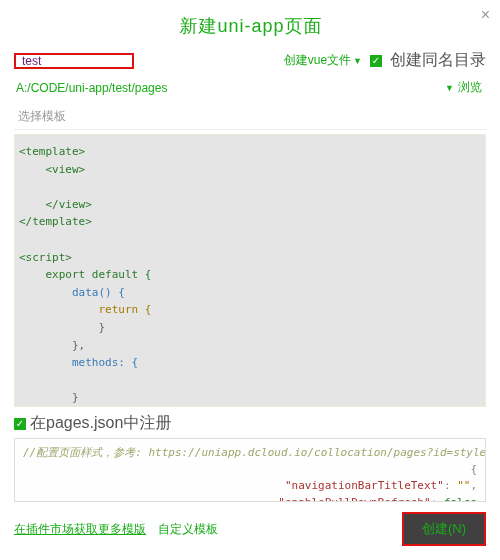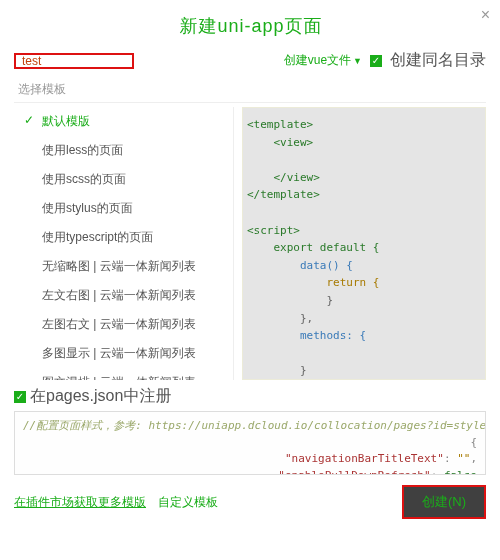--- a/index.html
+++ b/index.html
@@ -3,21 +3,21 @@
 <meta charset="utf-8">
 <style>
   * { box-sizing: border-box; margin: 0; padding: 0; }
   body { width: 500px; height: 560px; font-family: "Microsoft YaHei", Arial, sans-serif; font-size: 12px; color: #555; background: #fff; position: relative; overflow: hidden; }
   .dialog { padding: 10px 14px 6px 14px; }
   .close-x { position: absolute; top: 6px; right: 10px; font-size: 16px; color: #999; cursor: pointer; }
   .title { color: #1aad19; font-size: 18px; font-weight: 400; margin: 4px 0 12px 2px; letter-spacing: 1px; text-align: center; }
   .topbar { display: flex; align-items: center; gap: 8px; margin-bottom: 6px; }
   .input-name {
     width: 120px; height: 16px; border: 2px solid #d11; padding: 2px 6px;
-    font-size: 12px; color: #c2410c; outline: none; background: #fff;
+    font-size: 12px; color: #701a75; outline: none; background: #fff;
   }
   .spacer { flex: 1; }
   .link-green { color: #1aad19; font-size: 12px; cursor: pointer; }
   .dd { color: #1aad19; font-size: 9px; margin-left: 2px; }
   .cb { width: 12px; height: 12px; border: 1px solid #1aad19; background: #1aad19; display: inline-flex; align-items: center; justify-content: center; color: #fff; font-size: 10px; line-height: 1; }
   .lbl { color: #555; font-size: 16px; }
   .pathbar { display: flex; align-items: center; margin: 6px 0 4px 2px; }
   .path { color: #1aad19; font-size: 12px; flex: 1; }
   .browse { color: #1aad19; font-size: 12px; cursor: pointer; padding: 2px 4px; }
   .tpl-label { color: #999; font-size: 12px; margin: 10px 0 4px 4px; display: block; }
@@ -58,36 +58,29 @@
   <div class="topbar">
     <input class="input-name" value="test" style="">
     <span class="spacer"></span>
     <span class="link-green">
       <span>创建vue文件</span><span class="dd">▼</span>
     </span>
     <span class="cb">✓</span>
     <span class="lbl">创建同名目录</span>
   </div>
 
+  <div class="pathbar">
+    <span class="path">A:/CODE/uni-app/test/pages</span>
+    <span class="dd">▼</span>
+    <span class="browse">浏览</span>
+  </div>
 
   <span class="tpl-label">选择模板</span>
 
   <div class="mid">
-    <div class="left-list" id="tpl-list">
-        <div class="item sel">默认模版</div>
-        <div class="item">使用less的页面</div>
-        <div class="item">使用scss的页面</div>
-        <div class="item">使用stylus的页面</div>
-        <div class="item">使用typescript的页面</div>
-        <div class="item">无缩略图 | 云端一体新闻列表</div>
-        <div class="item">左文右图 | 云端一体新闻列表</div>
-        <div class="item">左图右文 | 云端一体新闻列表</div>
-        <div class="item">多图显示 | 云端一体新闻列表</div>
-        <div class="item">图文混排 | 云端一体新闻列表</div>
-      </div>
     <div class="preview" id="code-preview"><span class="tag">&lt;template&gt;</span>
 <span class="tag">    &lt;view&gt;</span>
 
 <span class="tag">    &lt;/view&gt;</span>
 <span class="tag">&lt;/template&gt;</span>
 
 <span class="tag">&lt;script&gt;</span>
 <span class="kw">    export default {</span>
 <span class="fn">        data() {</span>
 <span class="ret">            return {</span>

